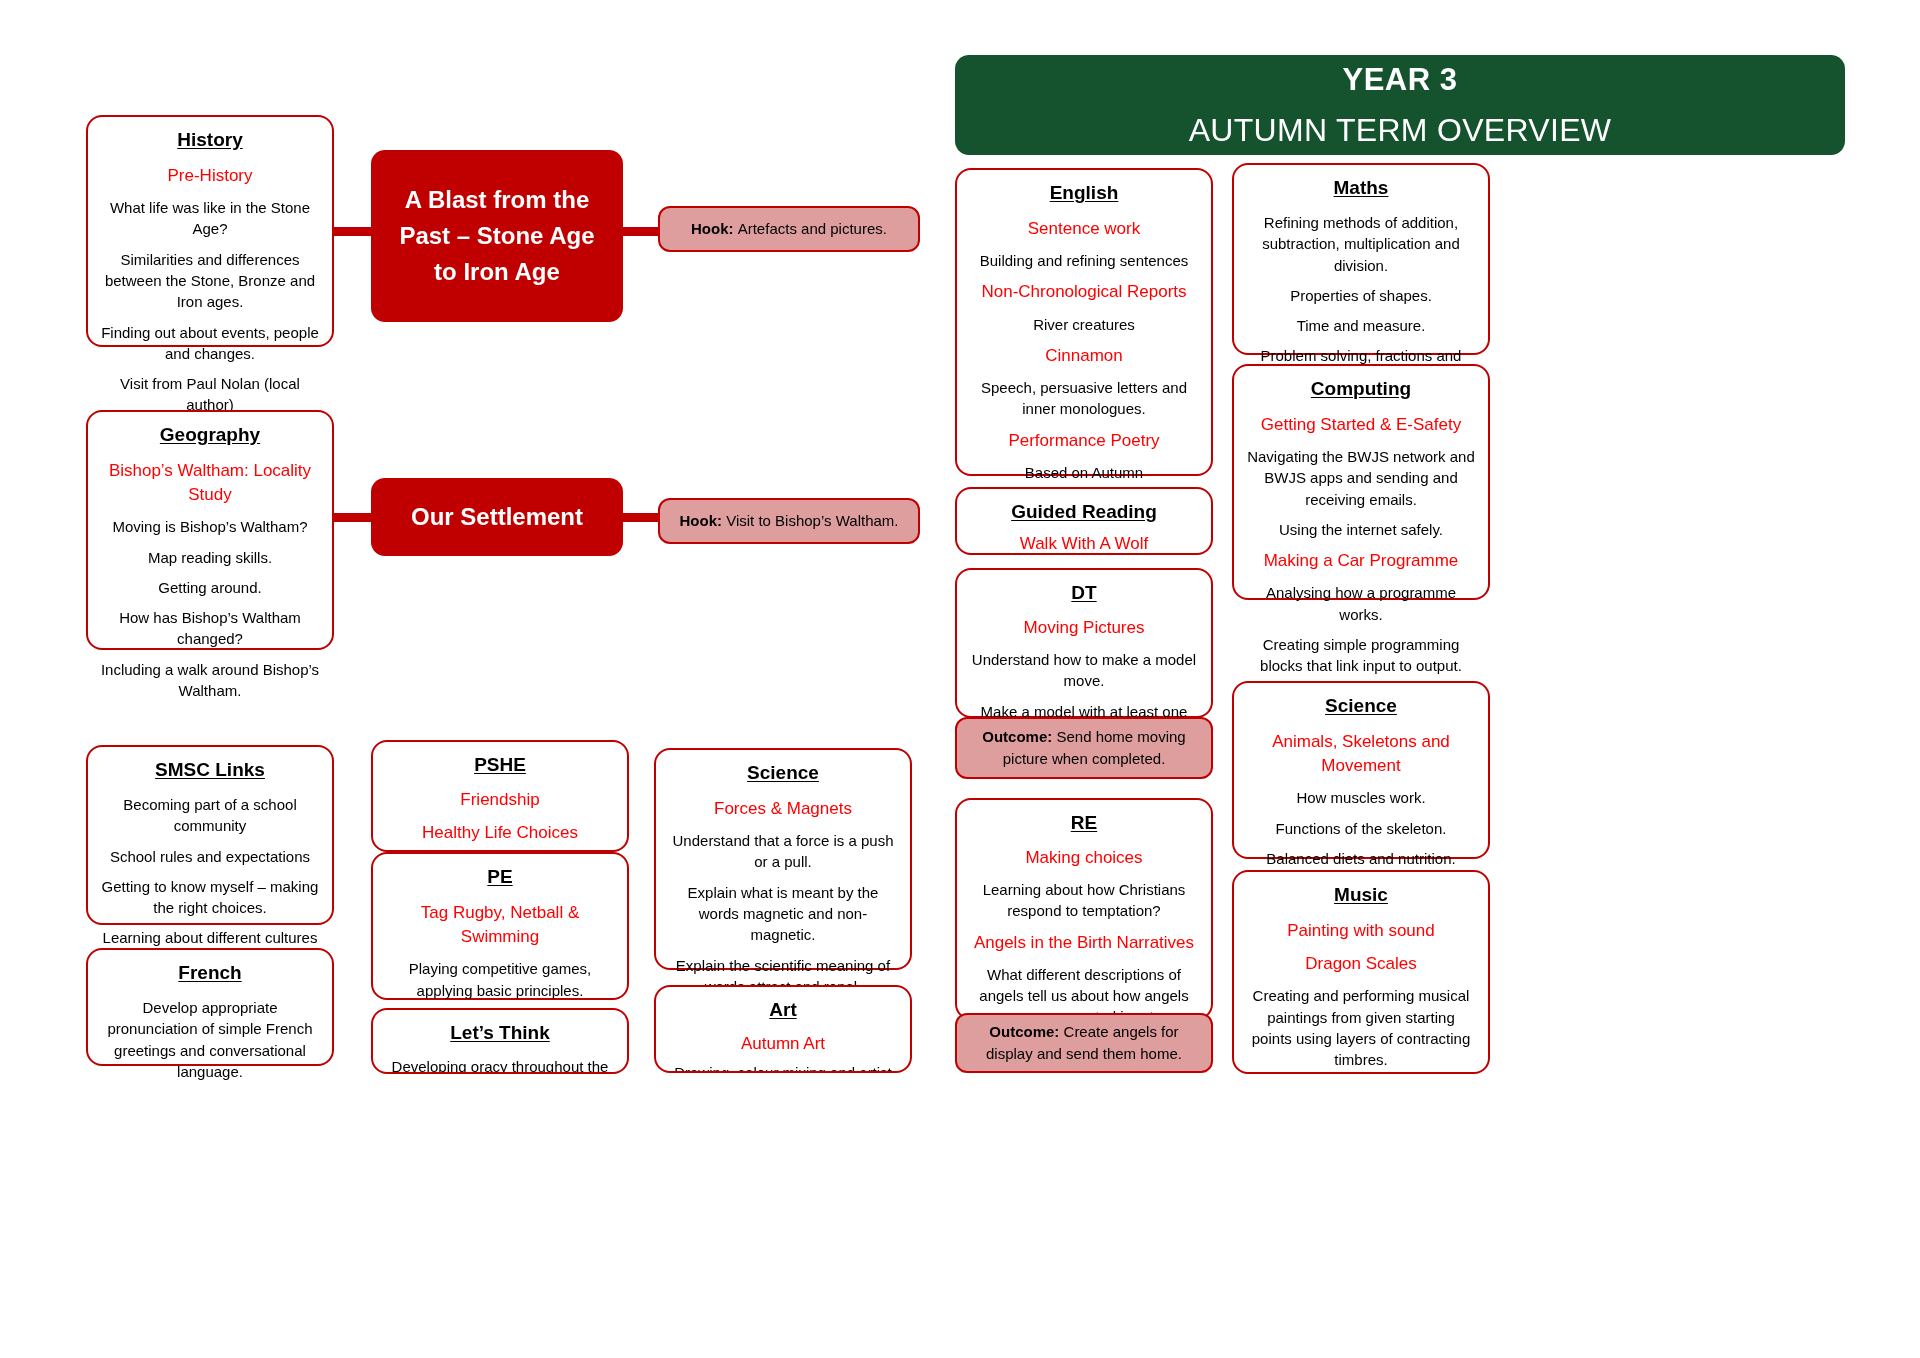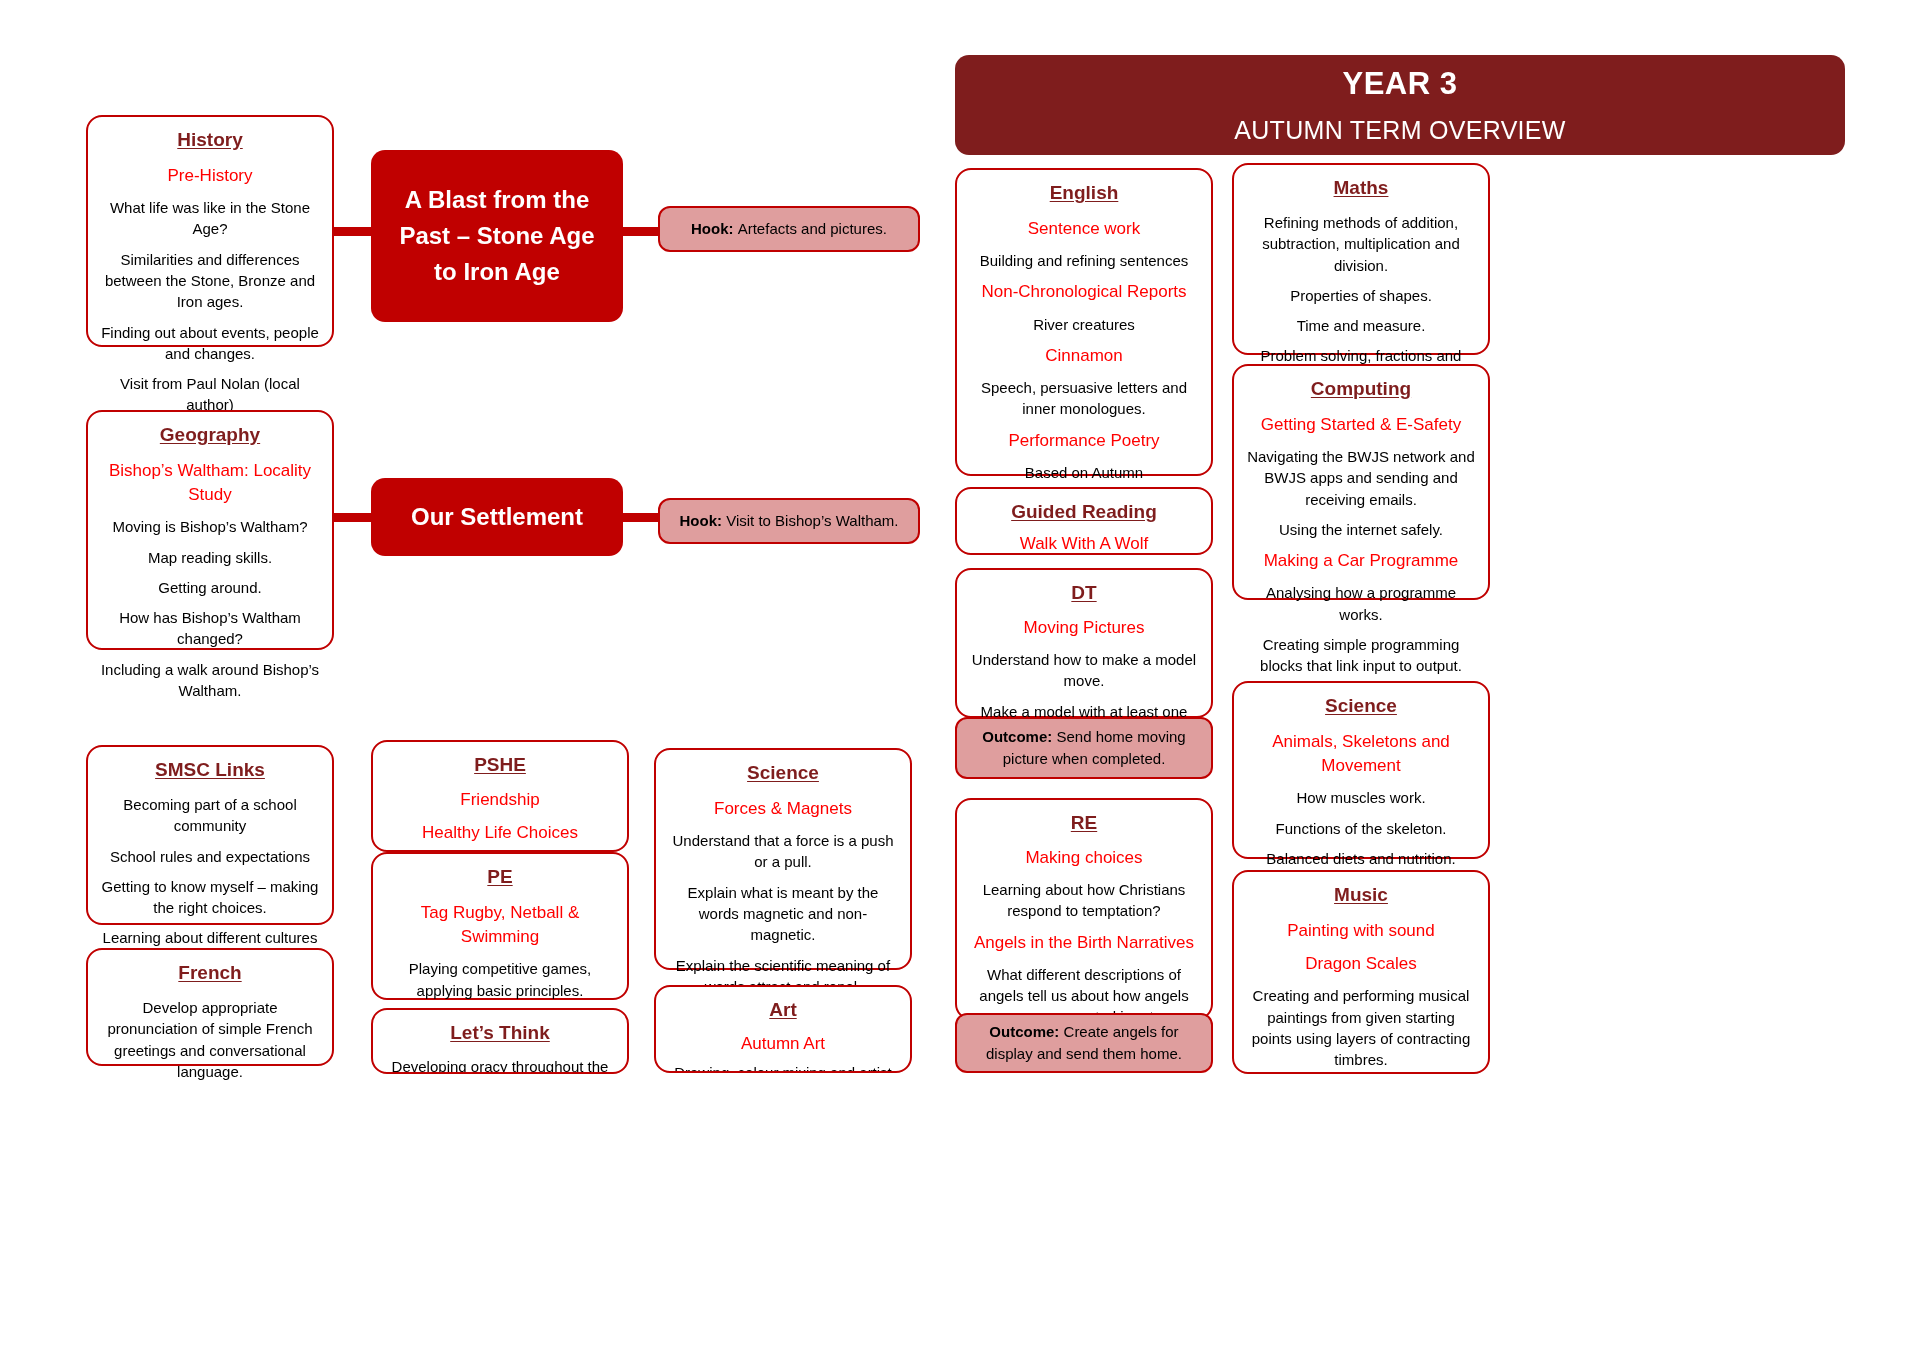--- a/index.html
+++ b/index.html
@@ -26,21 +26,21 @@
     box-sizing: border-box;
     background: #ffffff;
     border: 2.5px solid #C00000;
     border-radius: 16px;
     text-align: center;
     padding: 10px 12px;
     line-height: 1.42;
   }
   .card .h {
     font-weight: bold;
-    color: #7f1d1d;
+    color: #000000;
     text-decoration: underline;
     text-underline-offset: 2px;
     font-size: 19px;
     display: block;
     margin-bottom: 10px;
   }
   .card .topic {
     color: #FF0000;
     font-size: 17px;
     display: block;
@@ -91,37 +91,37 @@
   .conn {
     position: absolute;
     background: #C00000;
     height: 9px;
   }
 
   
   .banner {
     position: absolute;
     box-sizing: border-box;
-    background: #7f1d1d;
+    background: #14532d;
     border-radius: 14px;
     color: #ffffff;
     text-align: center;
     display: flex;
     flex-direction: column;
     align-items: center;
     justify-content: center;
   }
   .banner .t1 {
     font-size: 31px;
     font-weight: bold;
     letter-spacing: .5px;
     margin-bottom: 14px;
   }
   .banner .t2 {
-    font-size: 25px;
+    font-size: 32px;
     font-weight: normal;
     letter-spacing: .3px;
     text-align: center;
   }
 
   
   .clipbot { overflow: hidden; }
 </style>
 </head>
 <body>

